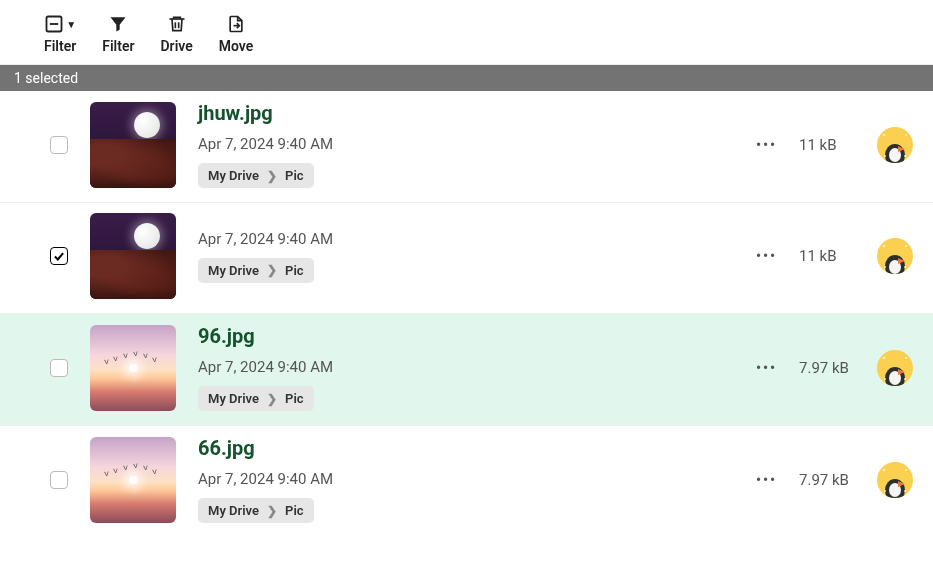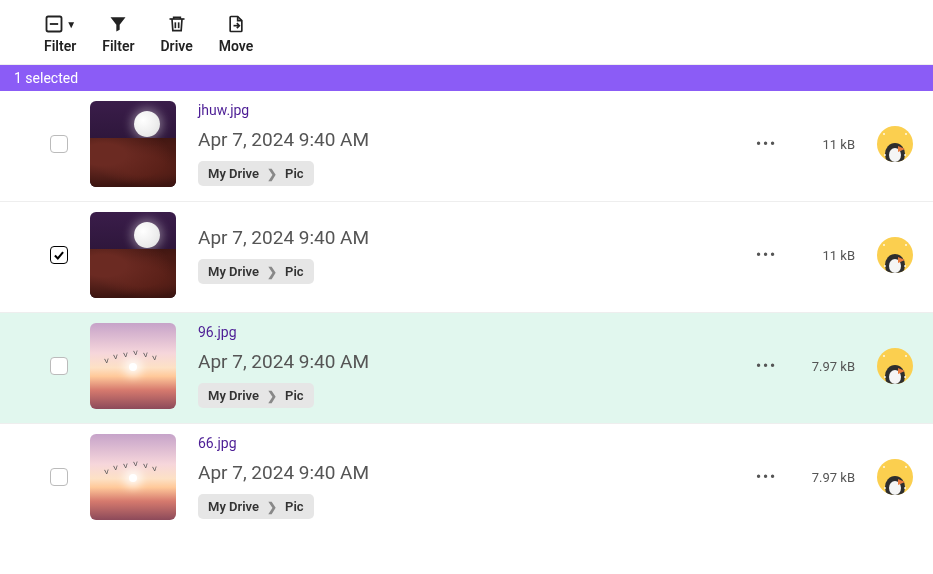--- a/index.html
+++ b/index.html
@@ -24,21 +24,21 @@
     gap: 4px;
     cursor: pointer;
     font-size: 14px;
     font-weight: 600;
     color: #222;
   }
   .tool-btn svg { width: 20px; height: 20px; }
   .select-icon-wrap { display: flex; align-items: center; gap: 1px; }
   .caret { font-size: 10px; margin-left: 1px; }
   .selection-bar {
-    background: #8b5cf6;
+    background: #737373;
     color: #fff;
     padding: 5px 14px;
     font-size: 14px;
   }
   .row {
     display: flex;
     align-items: center;
     padding: 10px 20px 14px 50px;
     border-bottom: 1px solid #eee;
     gap: 22px;
@@ -105,26 +105,26 @@
     font-size: 9px;
     transform: rotate(-5deg);
   }
   .meta {
     flex: 1;
     display: flex;
     flex-direction: column;
     gap: 10px;
   }
   .fname {
-    font-size: 14px;
-    font-weight: 400;
-    color: #4c1d95;
+    font-size: 20px;
+    font-weight: 700;
+    color: #14532d;
   }
   .fdate {
-    font-size: 19px;
+    font-size: 15px;
     color: #555;
   }
   .bc {
     display: inline-flex;
     align-items: center;
     background: #e6e6e6;
     border-radius: 5px;
     padding: 5px 10px;
     font-size: 13px;
     font-weight: 600;
@@ -141,23 +141,22 @@
   }
   .more {
     color: #555;
     cursor: pointer;
     letter-spacing: 2px;
     font-weight: 700;
     font-size: 14px;
   }
   .size {
     color: #555;
-    font-size: 13px;
+    font-size: 15px;
     min-width: 56px;
-    text-align: right;
   }
   .avatar {
     width: 36px; height: 36px; border-radius: 50%;
     background: #fbcf4f;
     position: relative;
     flex-shrink: 0;
     overflow: hidden;
   }
   .avatar::before { 
     content: "";

